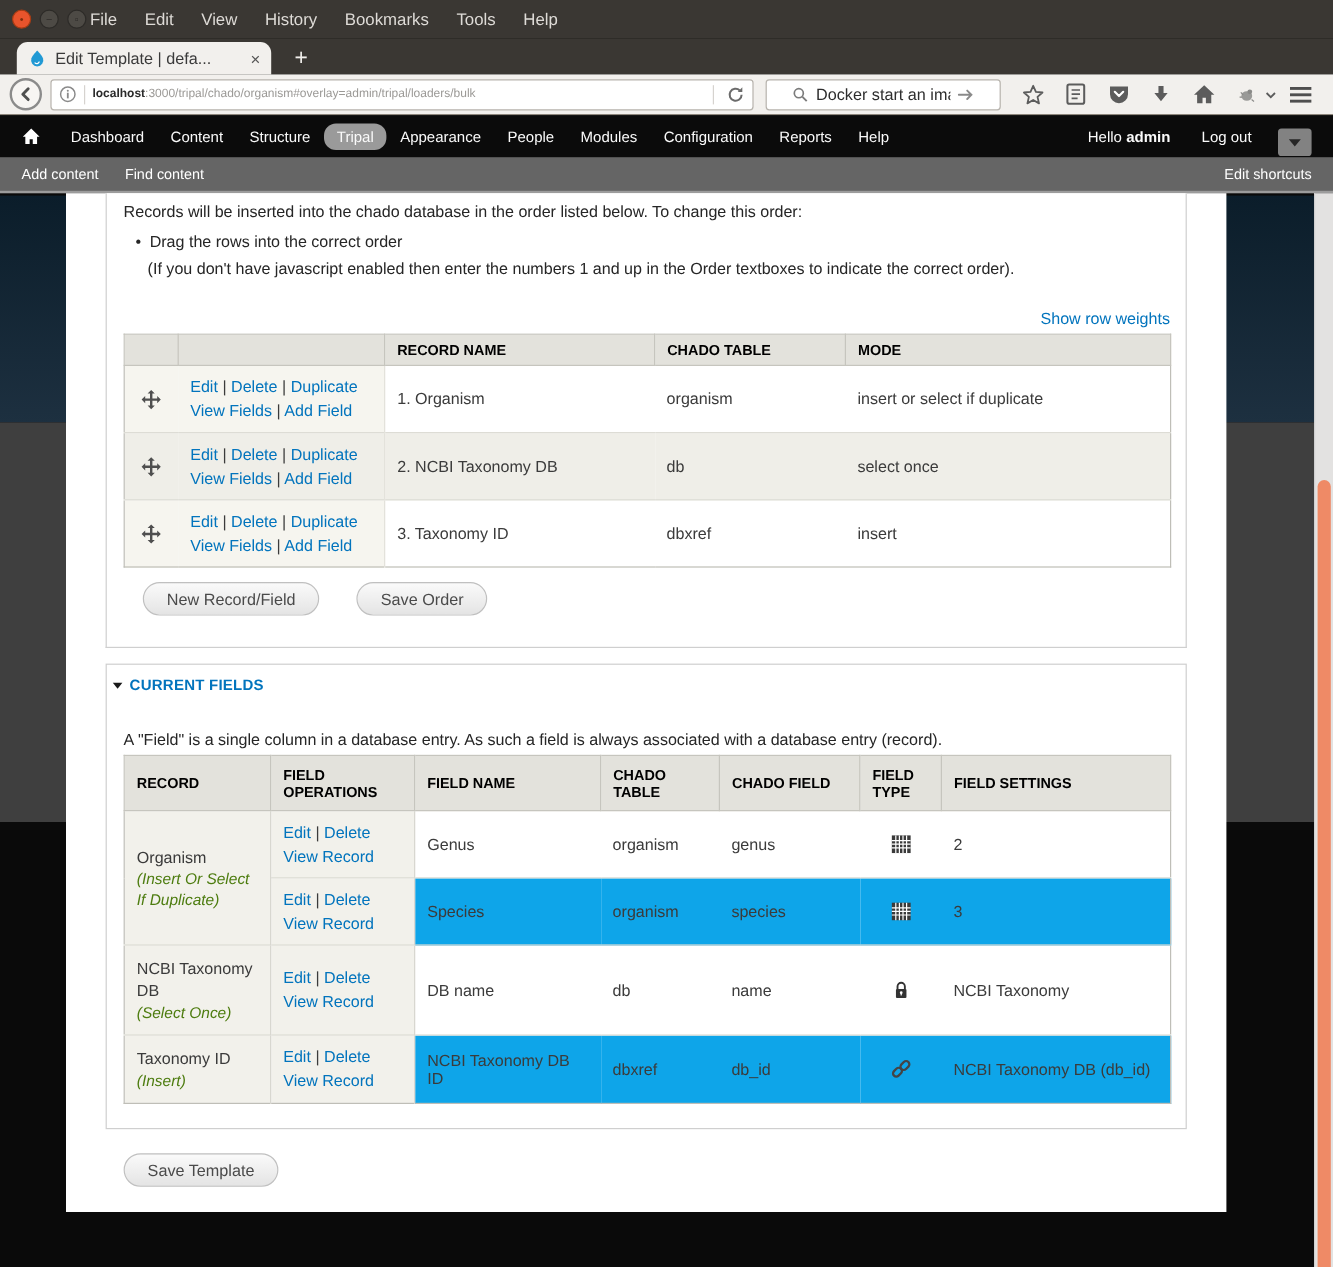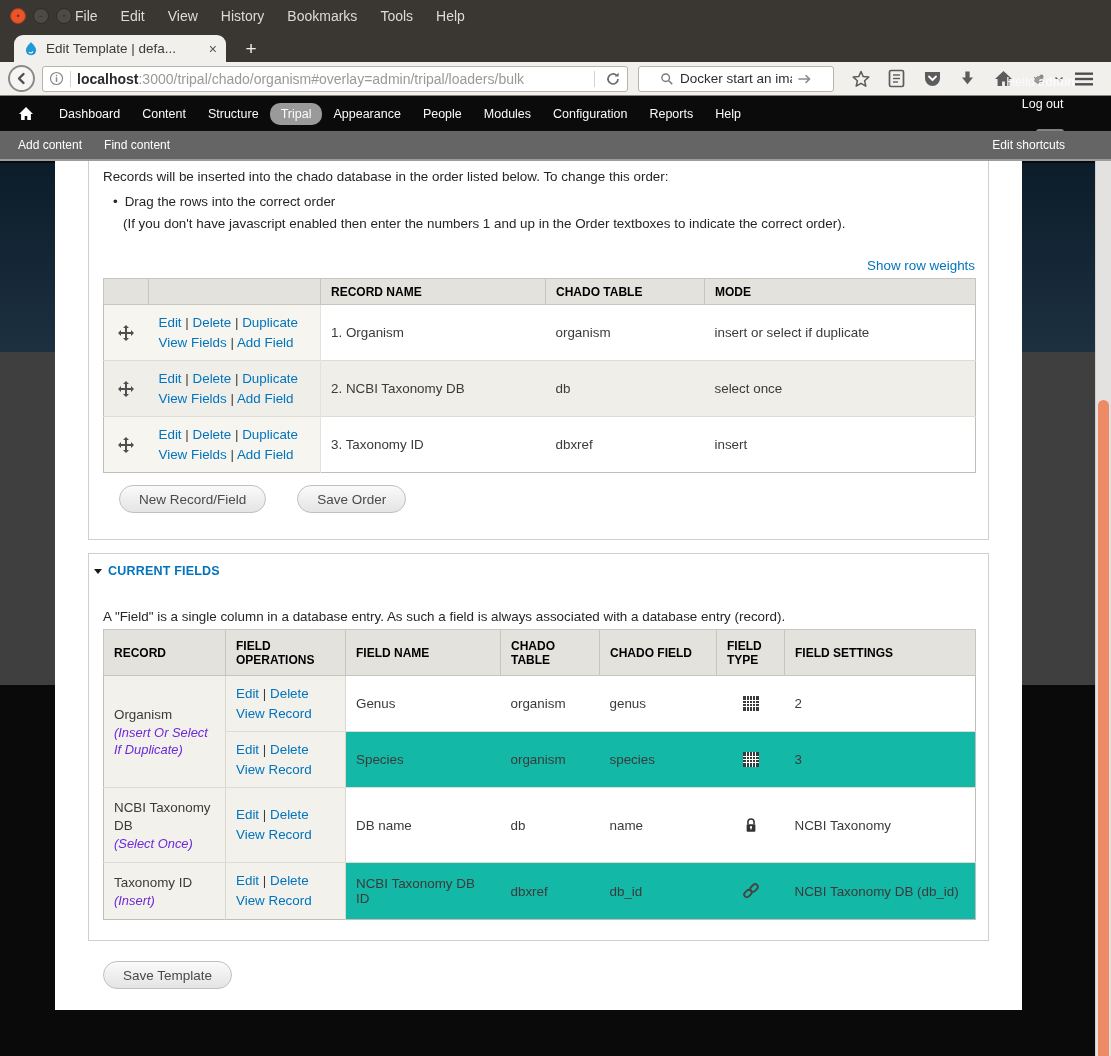--- a/index.html
+++ b/index.html
@@ -26,48 +26,48 @@
   .newtab { position:absolute; left:238px; top:5px; width:26px; height:24px; color:#f0eeeb;
             font-size:19px; display:flex; align-items:center; justify-content:center; }
   
   .navbar { position:absolute; left:0; top:62px; width:1111px; height:34px; background:#f2f0ed;
             border-bottom:1px solid #8d867c; display:flex; align-items:center; padding:0 8px; }
   .backbtn { width:27px; height:27px; border:2px solid #8b8b8b; border-radius:50%; background:#f7f5f3;
              display:flex; align-items:center; justify-content:center; flex:none; }
   .urlbar { margin-left:7px; width:586px; height:26px; background:#fff; border:1px solid #b7b3ad;
             border-radius:3px; display:flex; align-items:center; padding:0 6px; overflow:hidden; flex:none; }
   .urlbar .divider { width:1px; height:16px; background:#d6d3cf; margin:0 6px; flex:none; }
-  .urltext { font-size:14px; white-space:nowrap; overflow:hidden; flex:1; color:#9b9996; }
+  .urltext { font-size:10px; white-space:nowrap; overflow:hidden; flex:1; color:#9b9996; }
   .urltext .host { color:#2a2a2a; font-weight:600; }
   .reload-wrap { flex:none; margin-left:4px; }
   .searchbar { margin-left:10px; width:196px; height:26px; background:#fff; border:1px solid #b7b3ad;
                border-radius:3px; display:flex; align-items:center; padding:0 21px; gap:6px; flex:none; }
   .searchtext { font-size:13.5px; color:#2d2d2d; white-space:nowrap; overflow:hidden; flex:1; }
   .navicons { display:flex; align-items:center; margin-left:8px; flex:1; justify-content:space-between; padding:0 4px; }
   .navicon { display:flex; align-items:center; justify-content:center; width:30px; height:28px; }
   .addon-group { display:flex; align-items:center; }
   
   .adminbar { position:absolute; left:0; top:96px; width:1111px; height:35px; background:#0b0b0b;
               display:flex; align-items:center; padding:0 18px; color:#fafafa; }
   .admin-home { margin-right:14px; display:flex; align-items:center; }
   .admin-item { font-size:12.5px; padding:4px 11px; color:#fafafa; }
   .admin-item.active { background:#9a9a9a; border-radius:10px; }
-  .admin-right { margin-left:auto; display:flex; align-items:center; gap:8px;flex-direction:column; }
+  .admin-right { margin-left:auto; display:flex; align-items:center; gap:8px; }
   .admin-hello { font-size:12.5px; padding-right:18px; }
   .admin-hello b { font-weight:bold; }
   .admin-logout { font-size:12.5px; padding-right:14px; }
   .admin-toggle { width:28px; height:23px; background:#828282; border-radius:3px; display:flex;
                   align-items:center; justify-content:center; margin-top:10px; }
   .caret-down { width:0; height:0; border-left:5px solid transparent; border-right:5px solid transparent;
                 border-top:6px solid #262626; }
   
   .shortcutbar { position:absolute; left:0; top:131px; width:1111px; height:30px; background:#656565;
                  border-bottom:2px solid #9c9c9c; display:flex; align-items:center; padding:0 18px; }
   .shortcut-item { color:#fff; font-size:12px; margin-right:22px; }
-  .shortcut-edit { margin-left:auto; color:#fff; font-size:12px; margin-right:28px; }
+  .shortcut-edit { margin-left:auto; color:#fff; font-size:12px; }
   
   .bg-navy { position:absolute; left:0; top:163px; width:1095px; height:189px;
              background:linear-gradient(#0b1d2a,#1d3040); }
   .bg-gray { position:absolute; left:0; top:352px; width:1095px; height:333px; background:#3f3f3f; }
   .bg-black { position:absolute; left:0; top:685px; width:1095px; bottom:0; background:#0a0a0a; }
   .scroll-track { position:absolute; right:0; top:161px; bottom:0; width:16px; background:#e3e2e1;
                   border-left:1px solid #cfcfcf; }
   .scroll-thumb { position:absolute; left:2px; top:239px; bottom:0; width:11px; background:#ef8a66;
                   border-radius:6px 6px 0 0; }
   
@@ -101,22 +101,22 @@
   .legend { position:absolute; left:5px; top:10px; display:flex; align-items:center; gap:6px; }
   .tri-down { width:0; height:0; border-left:4px solid transparent; border-right:4px solid transparent;
               border-top:5px solid #1a1a1a; }
   .legend-text { color:#0274bd; font-size:12.5px; font-weight:bold; letter-spacing:0.2px; }
   .desc { position:absolute; left:14px; top:55px; font-size:13.4px; }
   .t2 { position:absolute; left:14px; top:75px; width:872px; }
   .t2 tr.hdr { height:46px; }
   .t2 .r1 { height:56px; } .t2 .r2 { height:56px; } .t2 .r3 { height:75px; } .t2 .r4 { height:57px; }
   .t2 .c-rec { background:#f2f1eb; border-right:1px solid #d8d7d0; }
   .t2 .c-ops { background:#f2f1eb; border-right:1px solid #d8d7d0; line-height:20px; }
-  .t2 tr.even .c-data { background:#14b8a6; }
-  .rec-note { font-style:italic; color:#6d28d9; font-size:12.9px; line-height:17px; }
+  .t2 tr.even .c-data { background:#0ea5e9; }
+  .rec-note { font-style:italic; color:#4d7c0f; font-size:12.9px; line-height:17px; }
   .rec-name { line-height:18px; }
   .c-icon { text-align:center; }
   .save-template { position:absolute; left:32px; top:800px; }
   svg { display:block; }
 </style>
 </head>
 <body>
 
 <div class="titlebar">
   <div class="winbtns">

